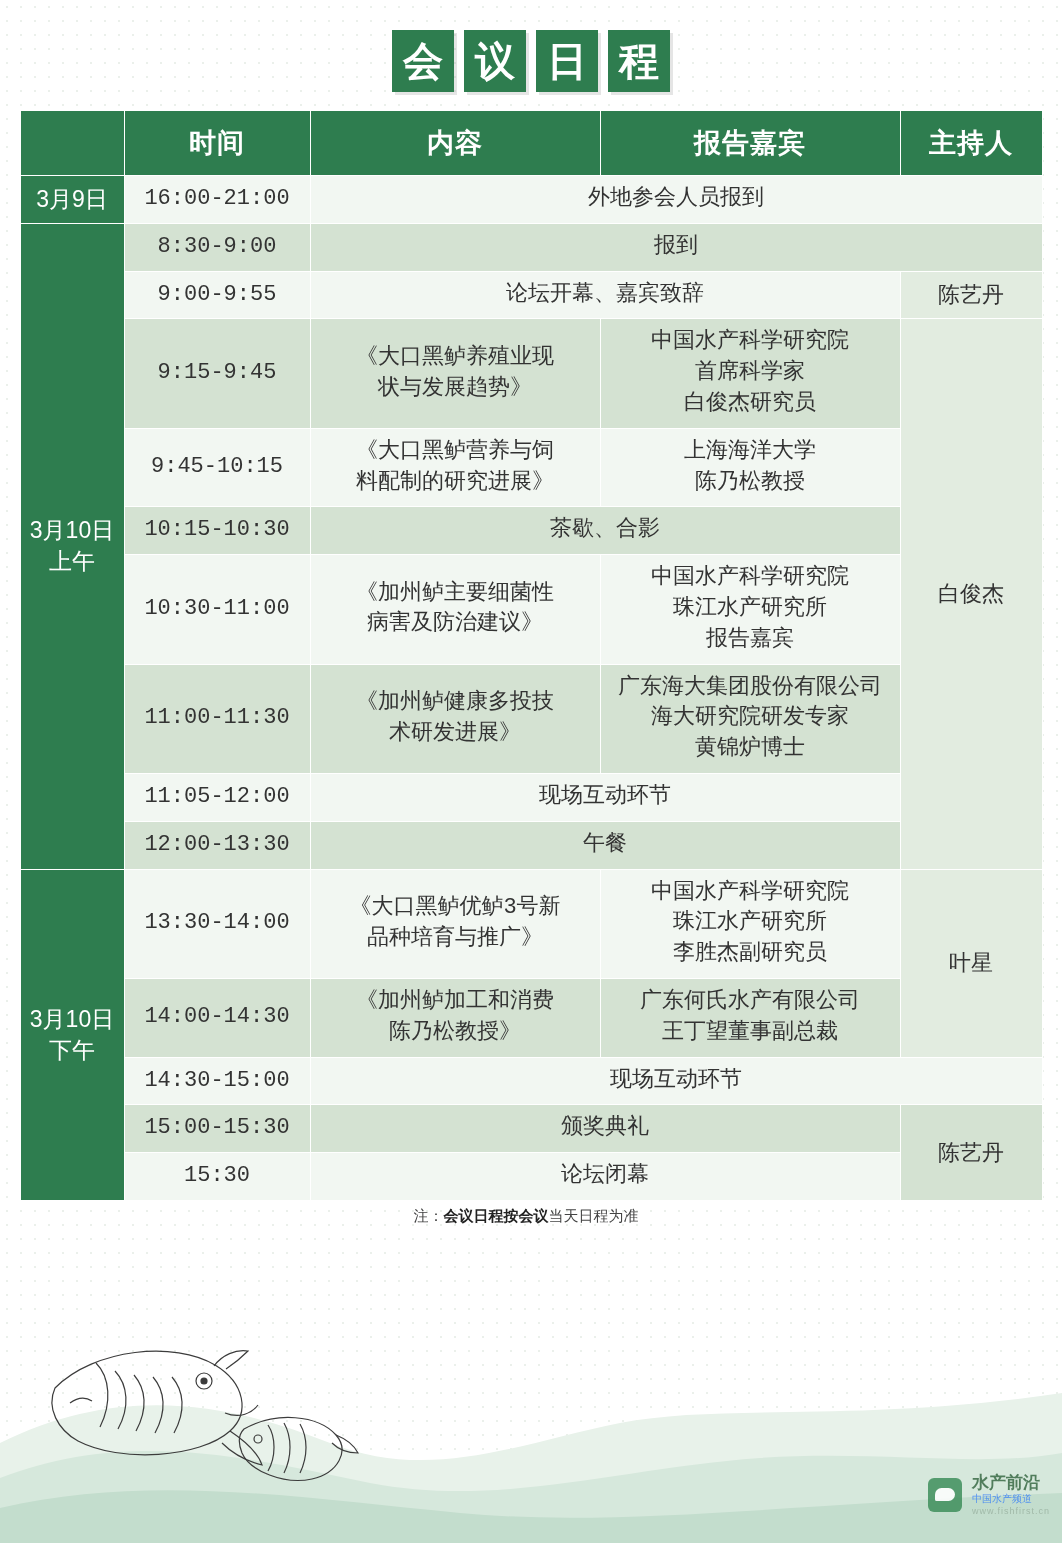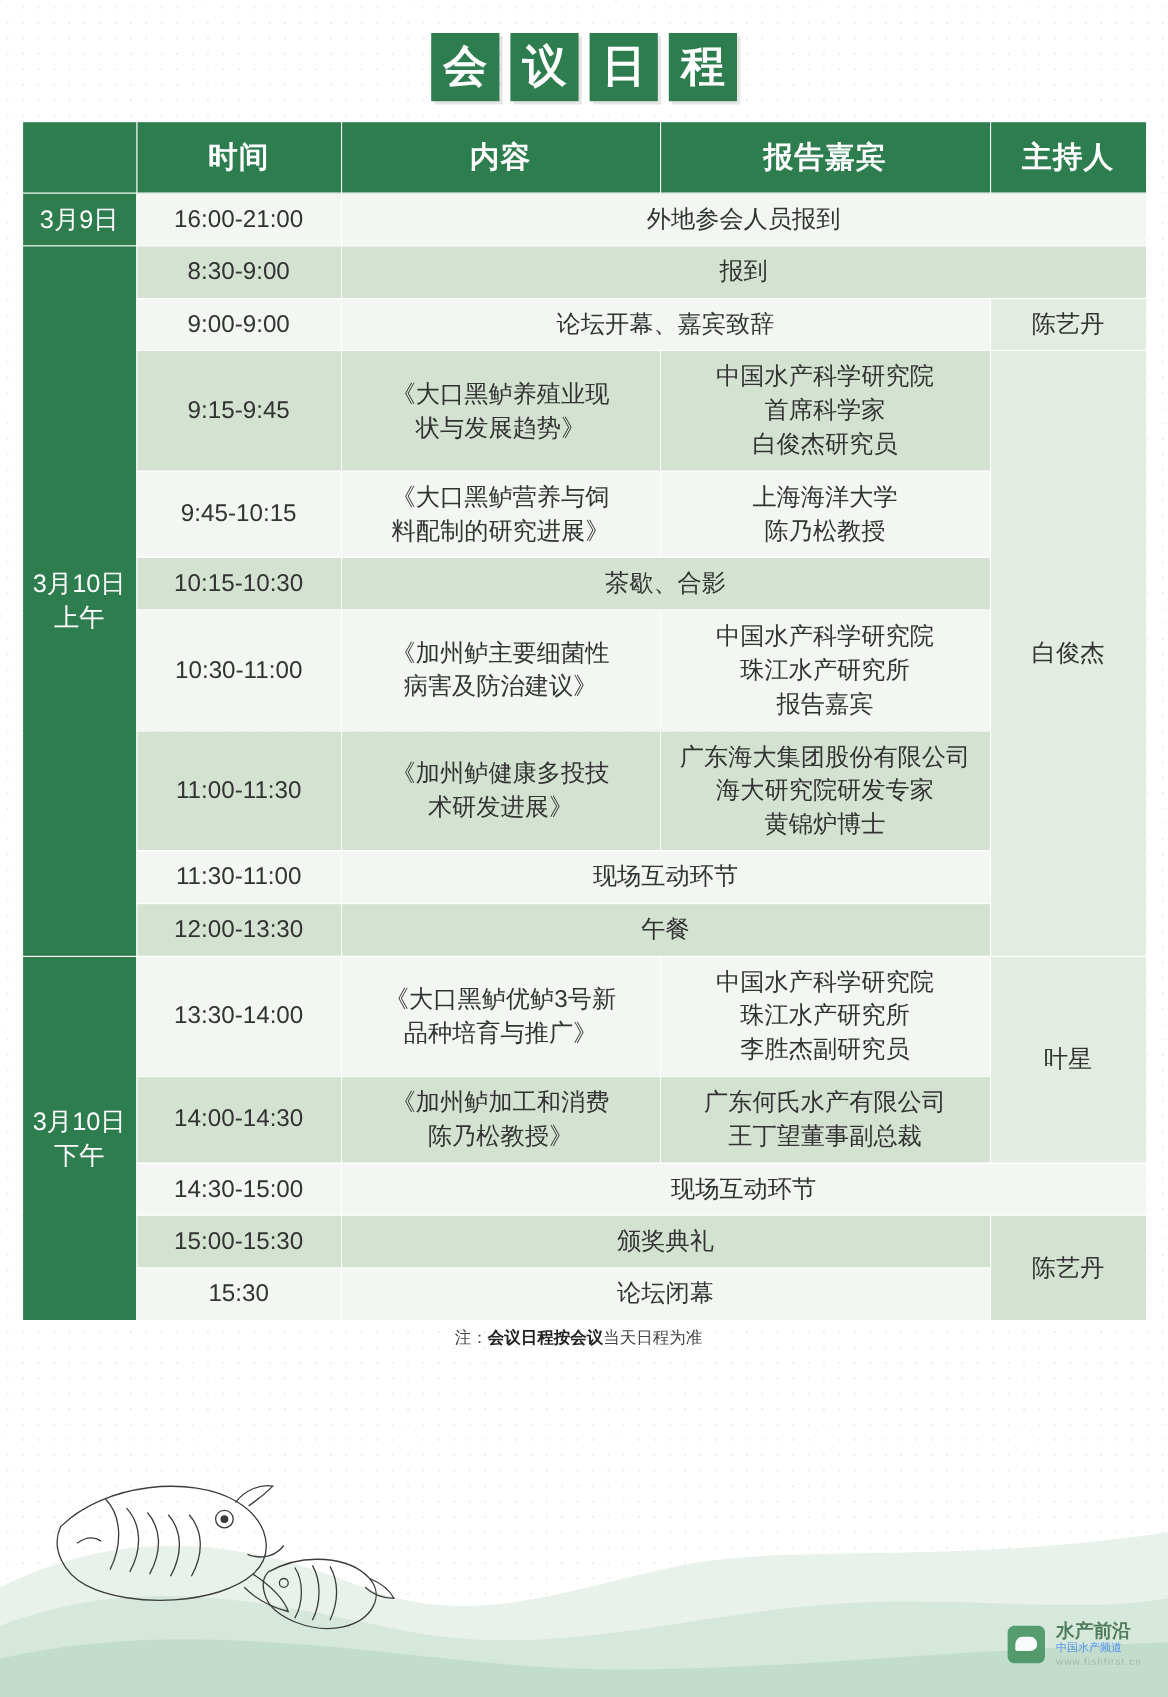--- a/index.html
+++ b/index.html
@@ -62,20 +62,21 @@
   td.day{
     background:#2e7d4f;color:#ffffff;
     font-size:23px;font-weight:normal;
     line-height:1.35;
     text-align:center;
   }
   td.cell{
     font-size:22px;color:#333;
     line-height:1.4;
     padding:8px 6px;
+    font-family:Liberation Mono, monospace;
   }
   .row-light td.cell{background:#f2f7f2;}
   .row-dark td.cell{background:#d4e2d2;}
   td.host{
     font-size:22px;color:#333;
     background:#e2ece0;
   }
   td.host.dark{background:#d4e2d2;}
 
   
@@ -84,21 +85,21 @@
     font-size:15px;color:#444;
     padding:6px 10px 0 0;
   }
   .note-row b{color:#222;}
 
   
   .bottom{
     position:absolute;left:0;bottom:0;width:1062px;height:250px;z-index:1;
   }
   .wm{
-    position:absolute;right:24px;bottom:26px;z-index:3;
+    position:absolute;right:12px;bottom:26px;z-index:3;
     display:flex;align-items:center;gap:10px;
     opacity:.85;
   }
   .wm-logo{
     width:34px;height:34px;border-radius:6px;background:#3f8f5c;
     position:relative;
   }
   .wm-logo:before{
     content:"";position:absolute;left:7px;top:10px;width:20px;height:13px;
     border-radius:8px 8px 8px 2px;background:#fff;
@@ -152,21 +153,21 @@
       <tr class="row-dark">
         <td class="day" rowspan="9">
           <div>3月10日</div>
           <div>上午</div>
         </td>
         <td class="cell">8:30-9:00</td>
         <td class="cell" colspan="3">报到</td>
       </tr>
 
       <tr class="row-light">
-        <td class="cell">9:00-9:00</td>
+        <td class="cell">9:00-9:55</td>
         <td class="cell" colspan="2">论坛开幕、嘉宾致辞</td>
         <td class="host">陈艺丹</td>
       </tr>
 
       <tr class="row-dark">
         <td class="cell">9:15-9:45</td>
         <td class="cell">
           <div>《大口黑鲈养殖业现</div>
           <div>状与发展趋势》</div>
         </td>
@@ -215,21 +216,21 @@
           <div>术研发进展》</div>
         </td>
         <td class="cell">
           <div>广东海大集团股份有限公司</div>
           <div>海大研究院研发专家</div>
           <div>黄锦炉博士</div>
         </td>
       </tr>
 
       <tr class="row-light">
-        <td class="cell">11:30-11:00</td>
+        <td class="cell">11:05-12:00</td>
         <td class="cell" colspan="2">现场互动环节</td>
       </tr>
 
       <tr class="row-dark">
         <td class="cell">12:00-13:30</td>
         <td class="cell" colspan="2">午餐</td>
       </tr>
 
       <tr class="row-light">
         <td class="day" rowspan="5">

